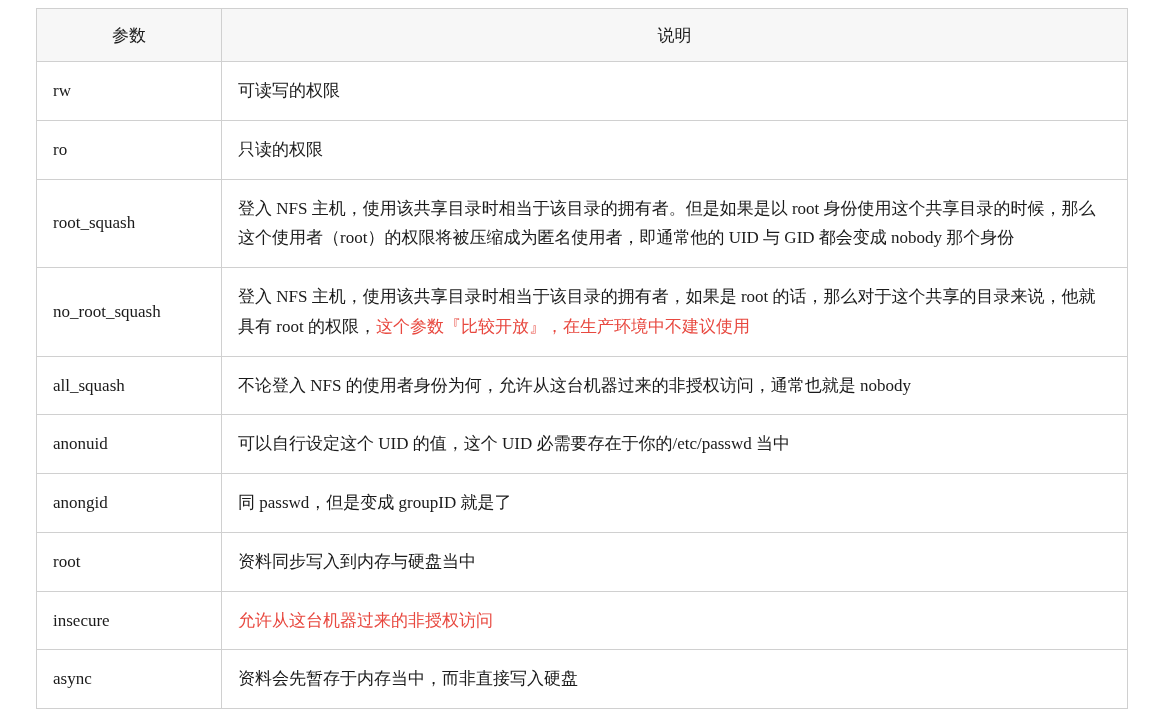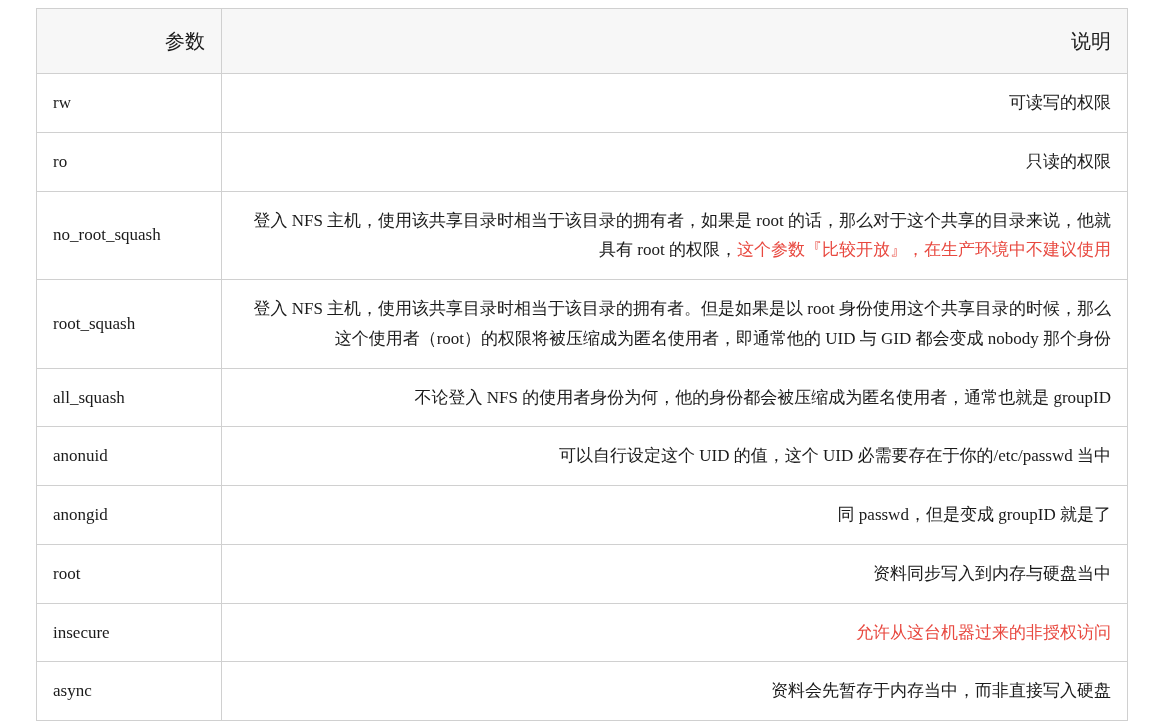--- a/index.html
+++ b/index.html
@@ -25,46 +25,45 @@
     width: 1091px;
     border-collapse: collapse;
     table-layout: fixed;
     border: 1px solid #d0d0d0;
   }
   table.param-table col.c1 { width: 185px; }
   table.param-table col.c2 { width: 906px; }
   table.param-table thead th {
     background: #f7f7f7;
     font-weight: normal;
-    text-align: right;
+    text-align: center;
     vertical-align: middle;
     border: 1px solid #d0d0d0;
-    padding: 14px 16px;
-    font-size: 20px;
+    padding: 8px 16px;
+    font-size: 17px;
     color: #1a1a1a;
     height: 36px;
   }
   table.param-table tbody td {
     border: 1px solid #d0d0d0;
     padding: 14px 16px;
     font-size: 17px;
     line-height: 1.75;
     vertical-align: middle;
     color: #1a1a1a;
     background: #ffffff;
   }
   table.param-table tbody td.param-name {
     white-space: nowrap;
   }
   .red {
     color: #e8483f;
   }
   td.desc-cell {
     word-break: break-word;
-    text-align: right;
   }
 </style>
 </head>
 <body>
 
 <div class="page">
   <table class="param-table">
     <colgroup>
       <col class="c1">
       <col class="c2">
@@ -78,30 +77,30 @@
     <tbody id="table-body">
         <tr>
           <td class="param-name">rw</td>
           <td class="desc-cell"><span>可读写的权限</span></td>
         </tr>
         <tr>
           <td class="param-name">ro</td>
           <td class="desc-cell"><span>只读的权限</span></td>
         </tr>
         <tr>
+          <td class="param-name">root_squash</td>
+          <td class="desc-cell"><span>登入 NFS 主机，使用该共享目录时相当于该目录的拥有者。但是如果是以 root 身份使用这个共享目录的时候，那么这个使用者（root）的权限将被压缩成为匿名使用者，即通常他的 UID 与 GID 都会变成 nobody 那个身份</span></td>
+        </tr>
+        <tr>
           <td class="param-name">no_root_squash</td>
           <td class="desc-cell"><span>登入 NFS 主机，使用该共享目录时相当于该目录的拥有者，如果是 root 的话，那么对于这个共享的目录来说，他就具有 root 的权限，</span><span class="red">这个参数『比较开放』，在生产环境中不建议使用</span></td>
         </tr>
         <tr>
-          <td class="param-name">root_squash</td>
-          <td class="desc-cell"><span>登入 NFS 主机，使用该共享目录时相当于该目录的拥有者。但是如果是以 root 身份使用这个共享目录的时候，那么这个使用者（root）的权限将被压缩成为匿名使用者，即通常他的 UID 与 GID 都会变成 nobody 那个身份</span></td>
-        </tr>
-        <tr>
           <td class="param-name">all_squash</td>
-          <td class="desc-cell"><span>不论登入 NFS 的使用者身份为何，他的身份都会被压缩成为匿名使用者，通常也就是 groupID</span></td>
+          <td class="desc-cell"><span>不论登入 NFS 的使用者身份为何，允许从这台机器过来的非授权访问，通常也就是 nobody</span></td>
         </tr>
         <tr>
           <td class="param-name">anonuid</td>
           <td class="desc-cell"><span>可以自行设定这个 UID 的值，这个 UID 必需要存在于你的/etc/passwd 当中</span></td>
         </tr>
         <tr>
           <td class="param-name">anongid</td>
           <td class="desc-cell"><span>同 passwd，但是变成 groupID 就是了</span></td>
         </tr>
         <tr>

